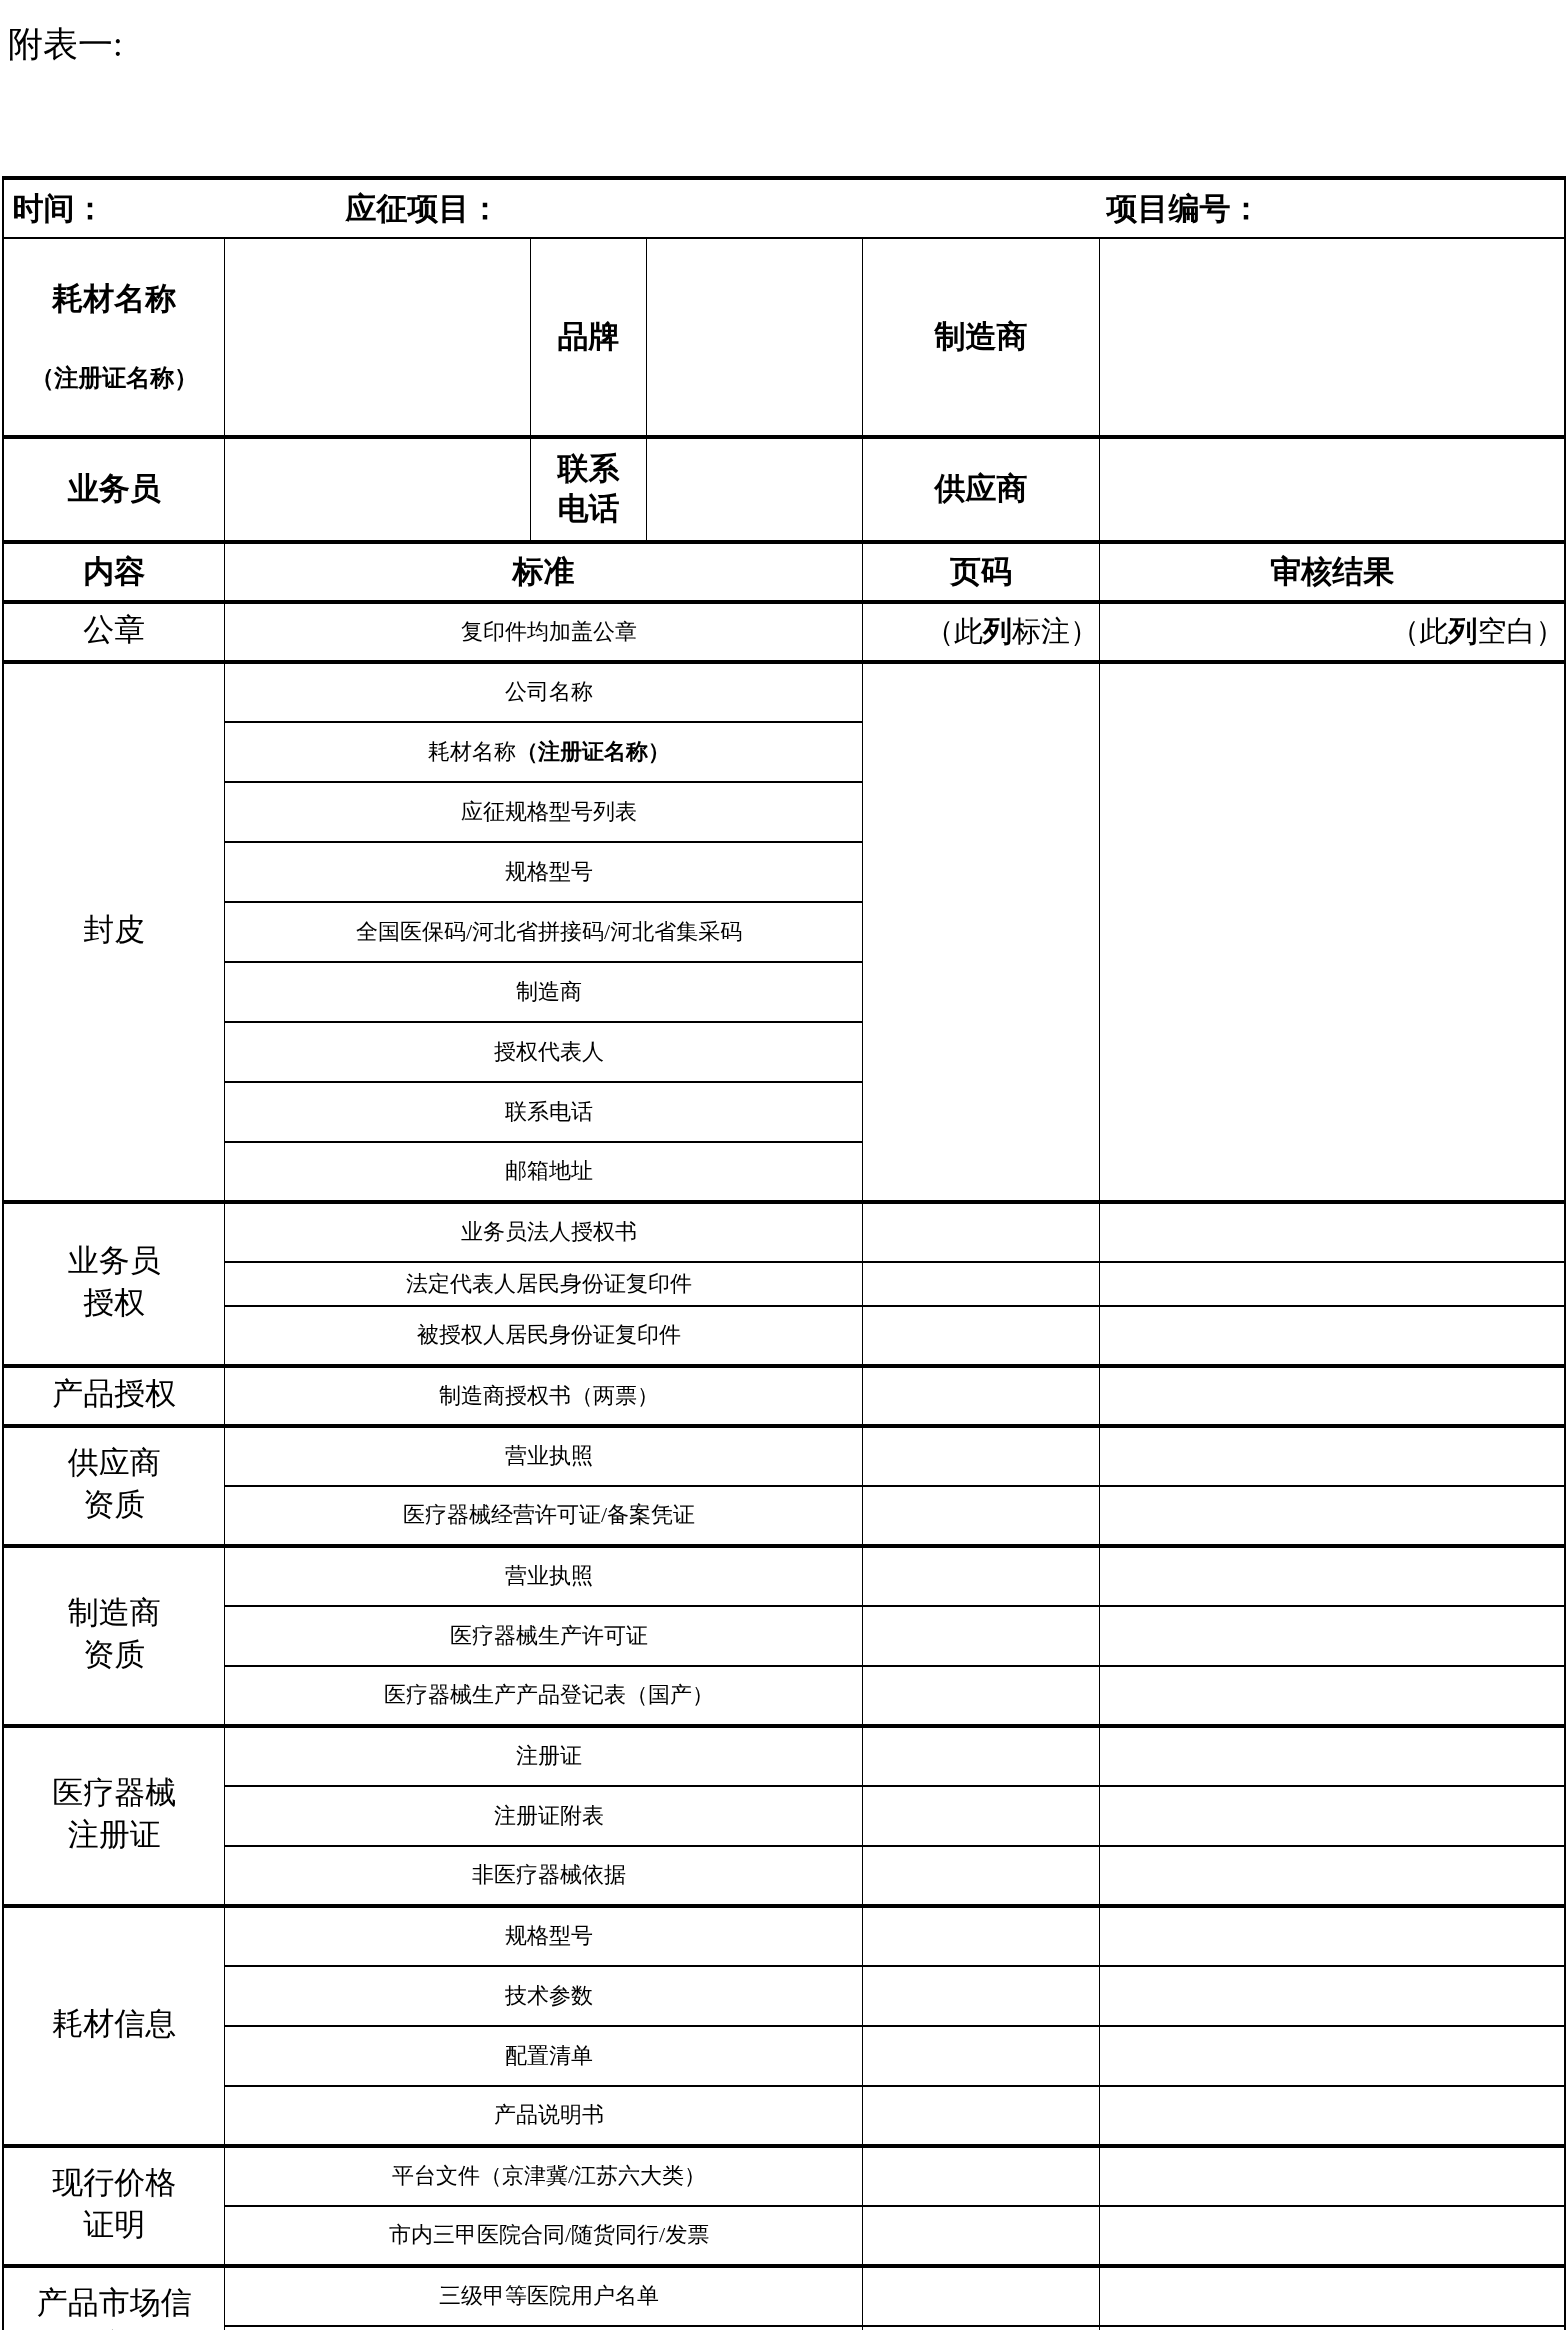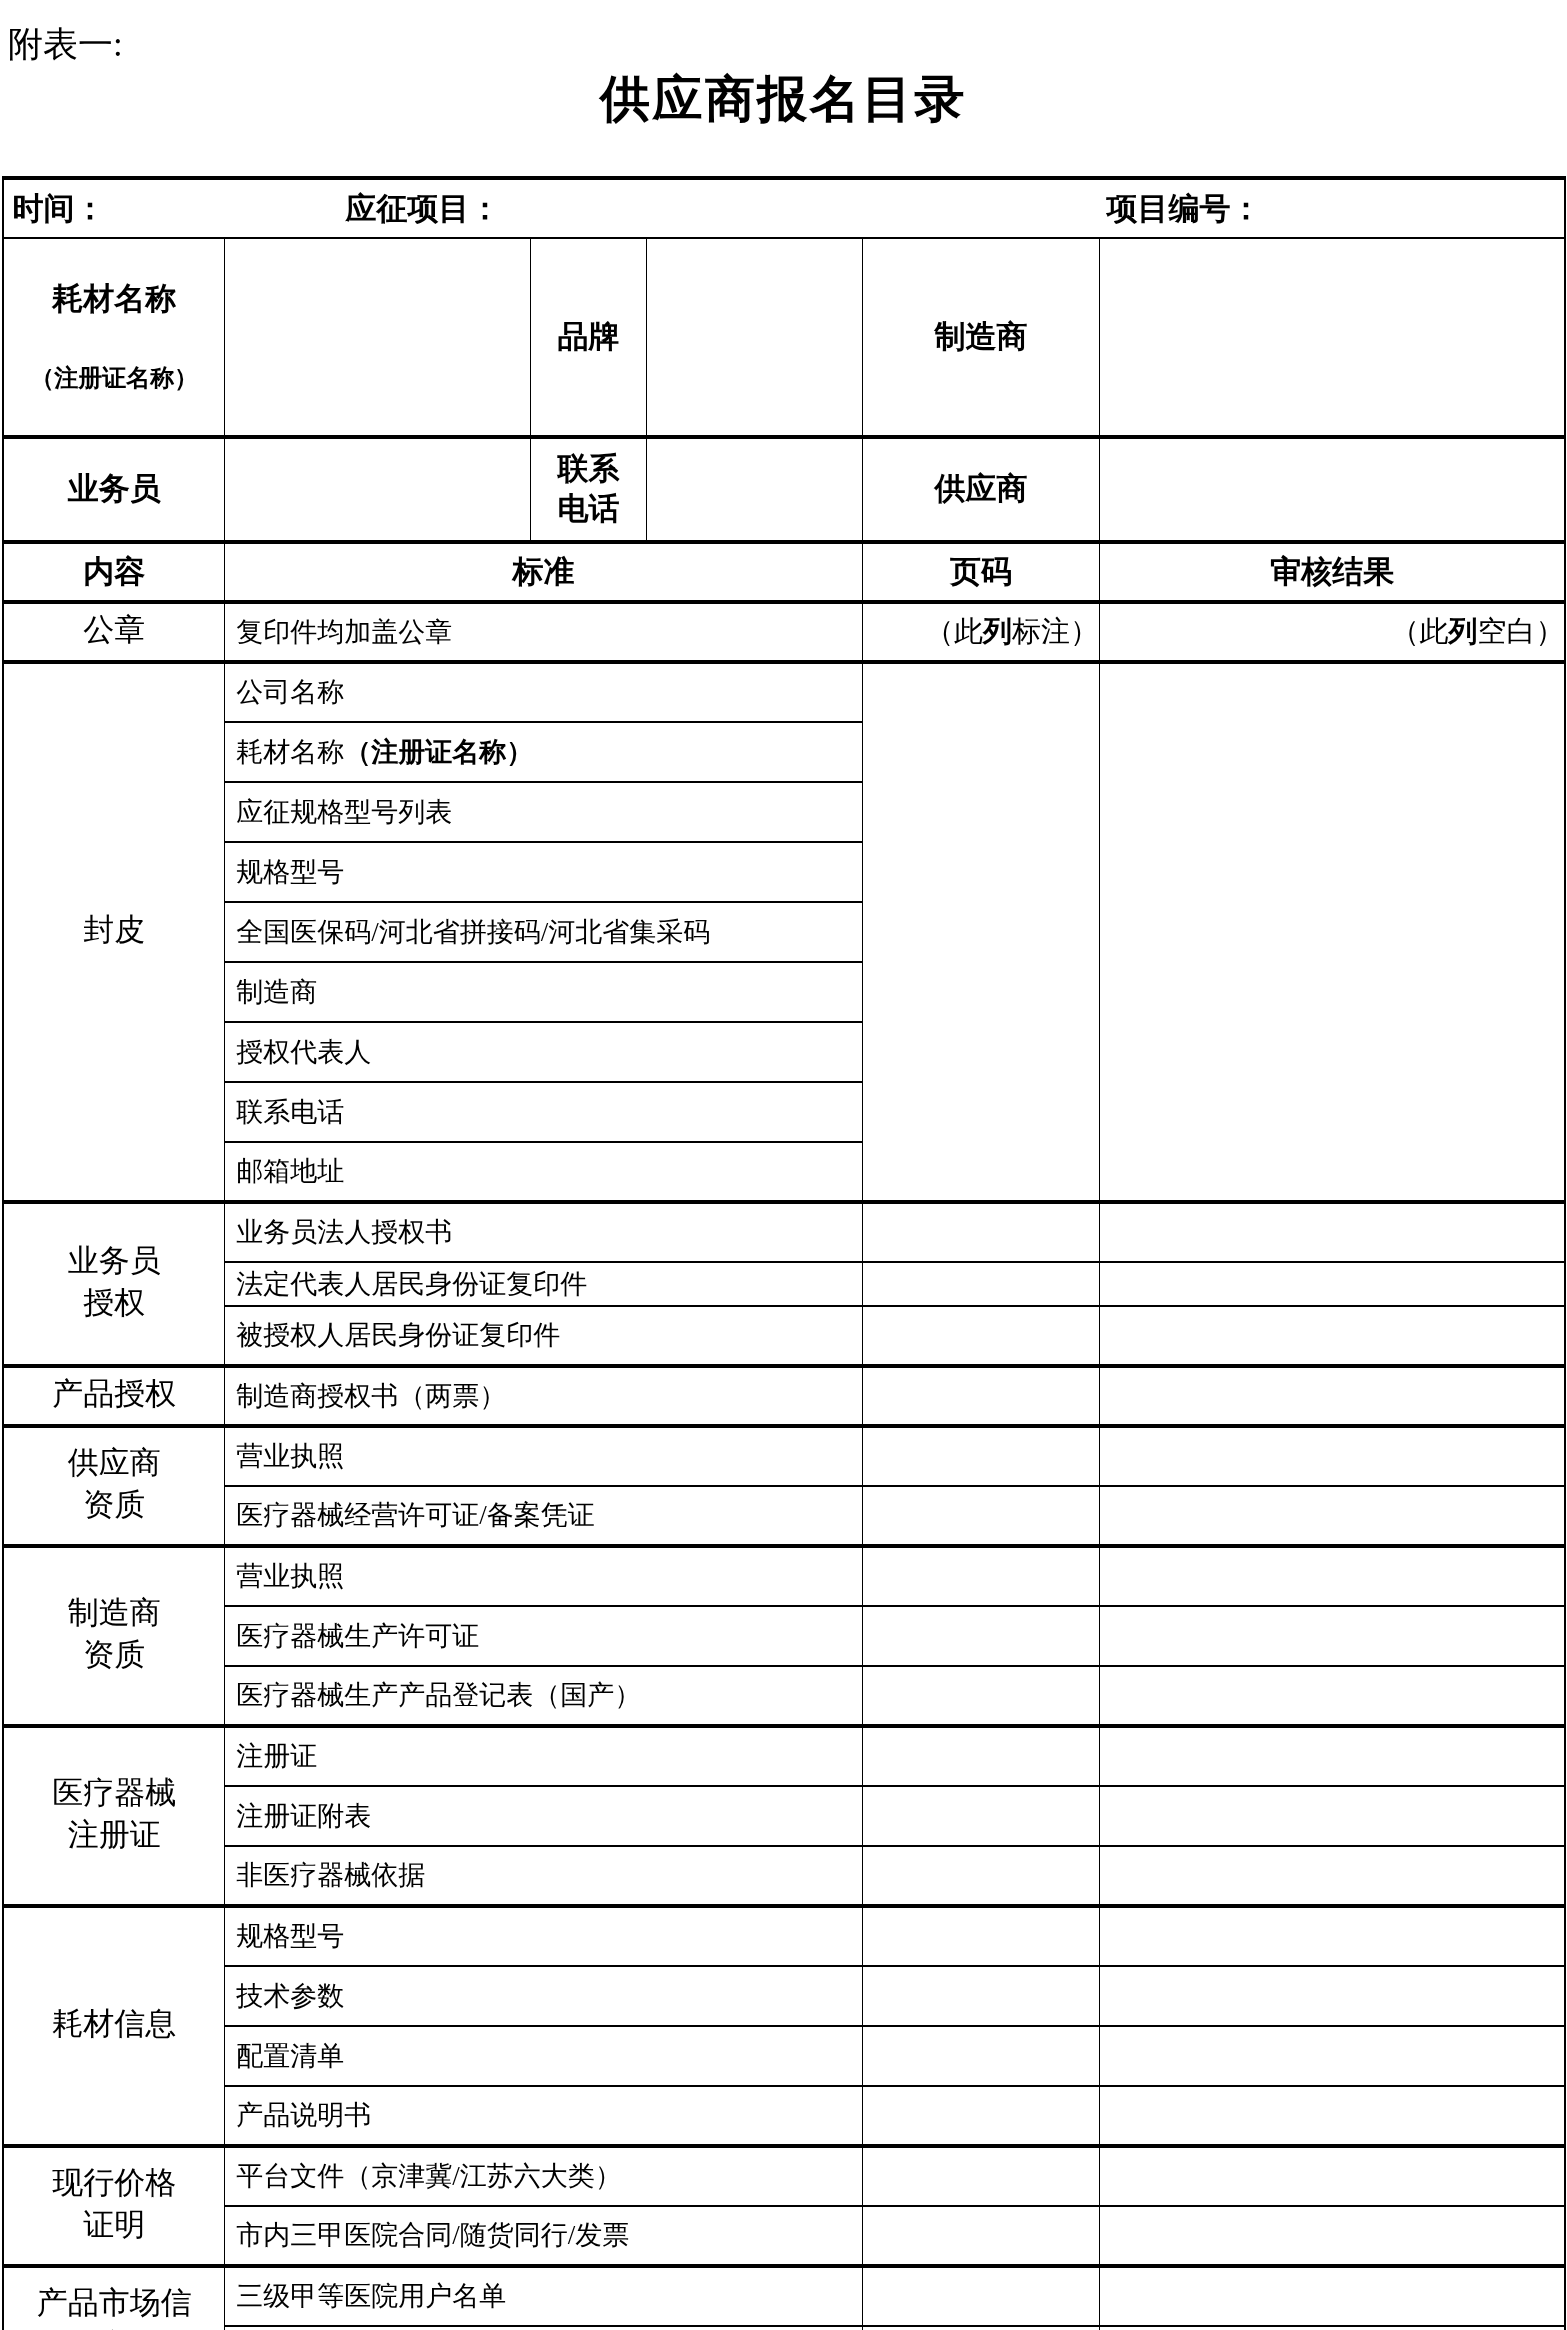--- a/index.html
+++ b/index.html
@@ -19,33 +19,32 @@
 
   .meta-cell { position:relative; }
   .meta-cell span { position:absolute; top:50%; transform:translateY(-50%);
                     font-size:31px; font-weight:bold; white-space:nowrap; }
   .m-time { left:8px; } .m-proj { left:341px; } .m-no { left:1102px; }
 
   .biglbl { text-align:center; font-weight:bold; font-size:31px; line-height:1.3; white-space:pre-line; }
   .biglbl .sub { display:block; font-size:24px; font-weight:bold; margin-top:3.2px; }
   .hdr { text-align:center; font-weight:bold; font-size:31px; }
   .lbl { text-align:center; font-size:31px; line-height:1.35; white-space:pre-line;font-family:Liberation Mono, monospace; }
-  .item { text-align:left; font-size:27px; padding-left:11.3px; }
+  .item { text-align:center; font-size:22px; padding-left:11.3px; }
   .item .b { font-weight:bold; }
   .note { text-align:right; font-size:29px; }
   .note .b { font-weight:bold; }
   .empty { background:#fff; }
 </style>
 </head>
 <body>
 
 <div class="page">
 
   <div class="attachment">附表一:</div>
-  <div class="title">供应商报名目录</div>
 
   <table class="doc">
     <colgroup>
       <col style="width:221px">
         <col style="width:306px">
         <col style="width:116px">
       <col style="width:216px">
         <col style="width:237px">
         <col style="width:466px">
     </colgroup>

